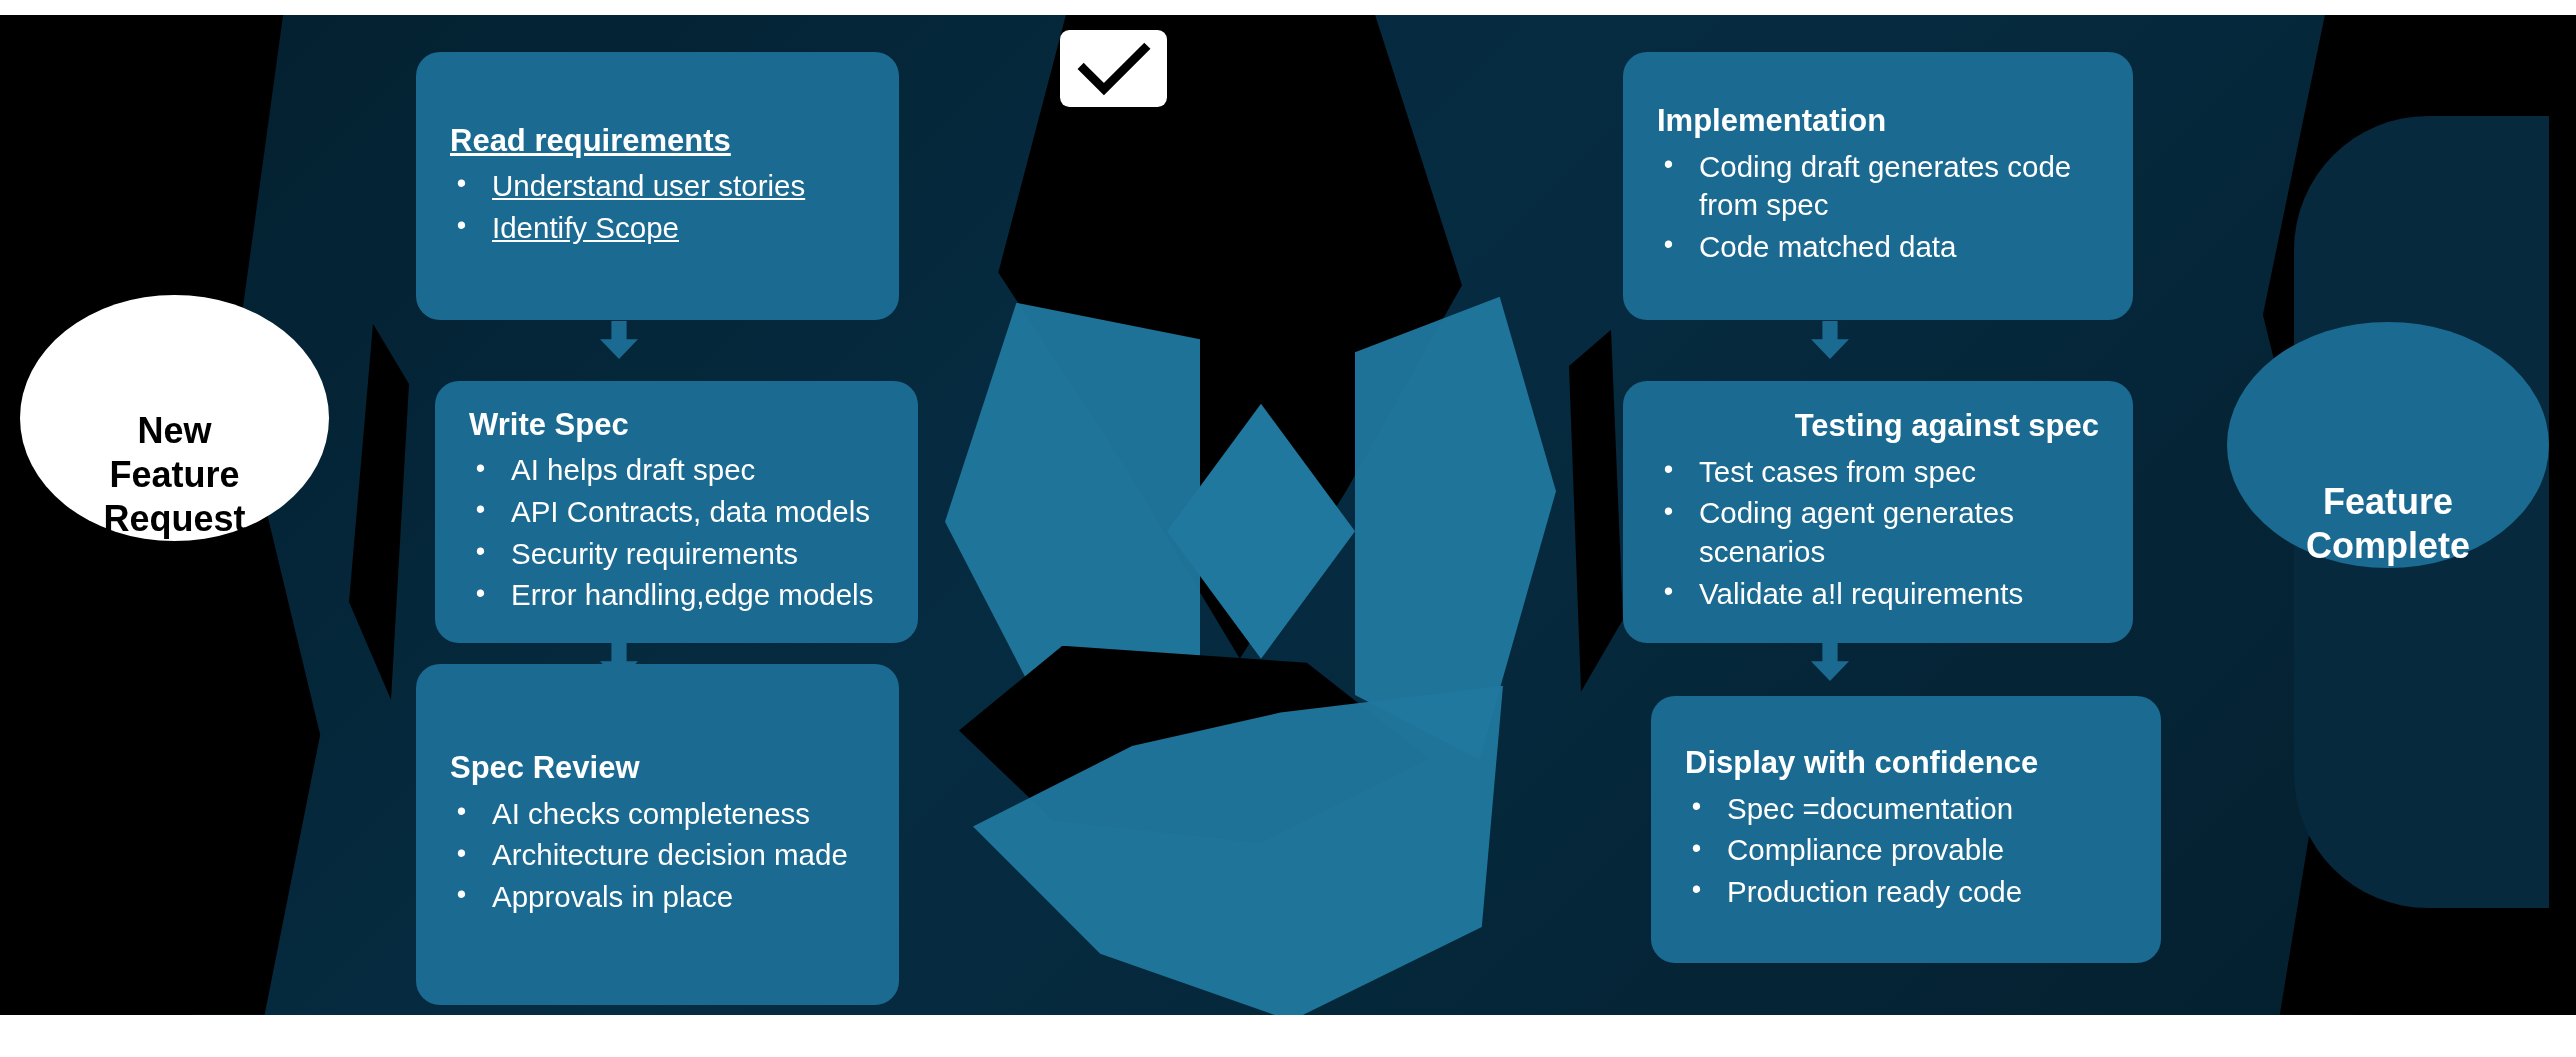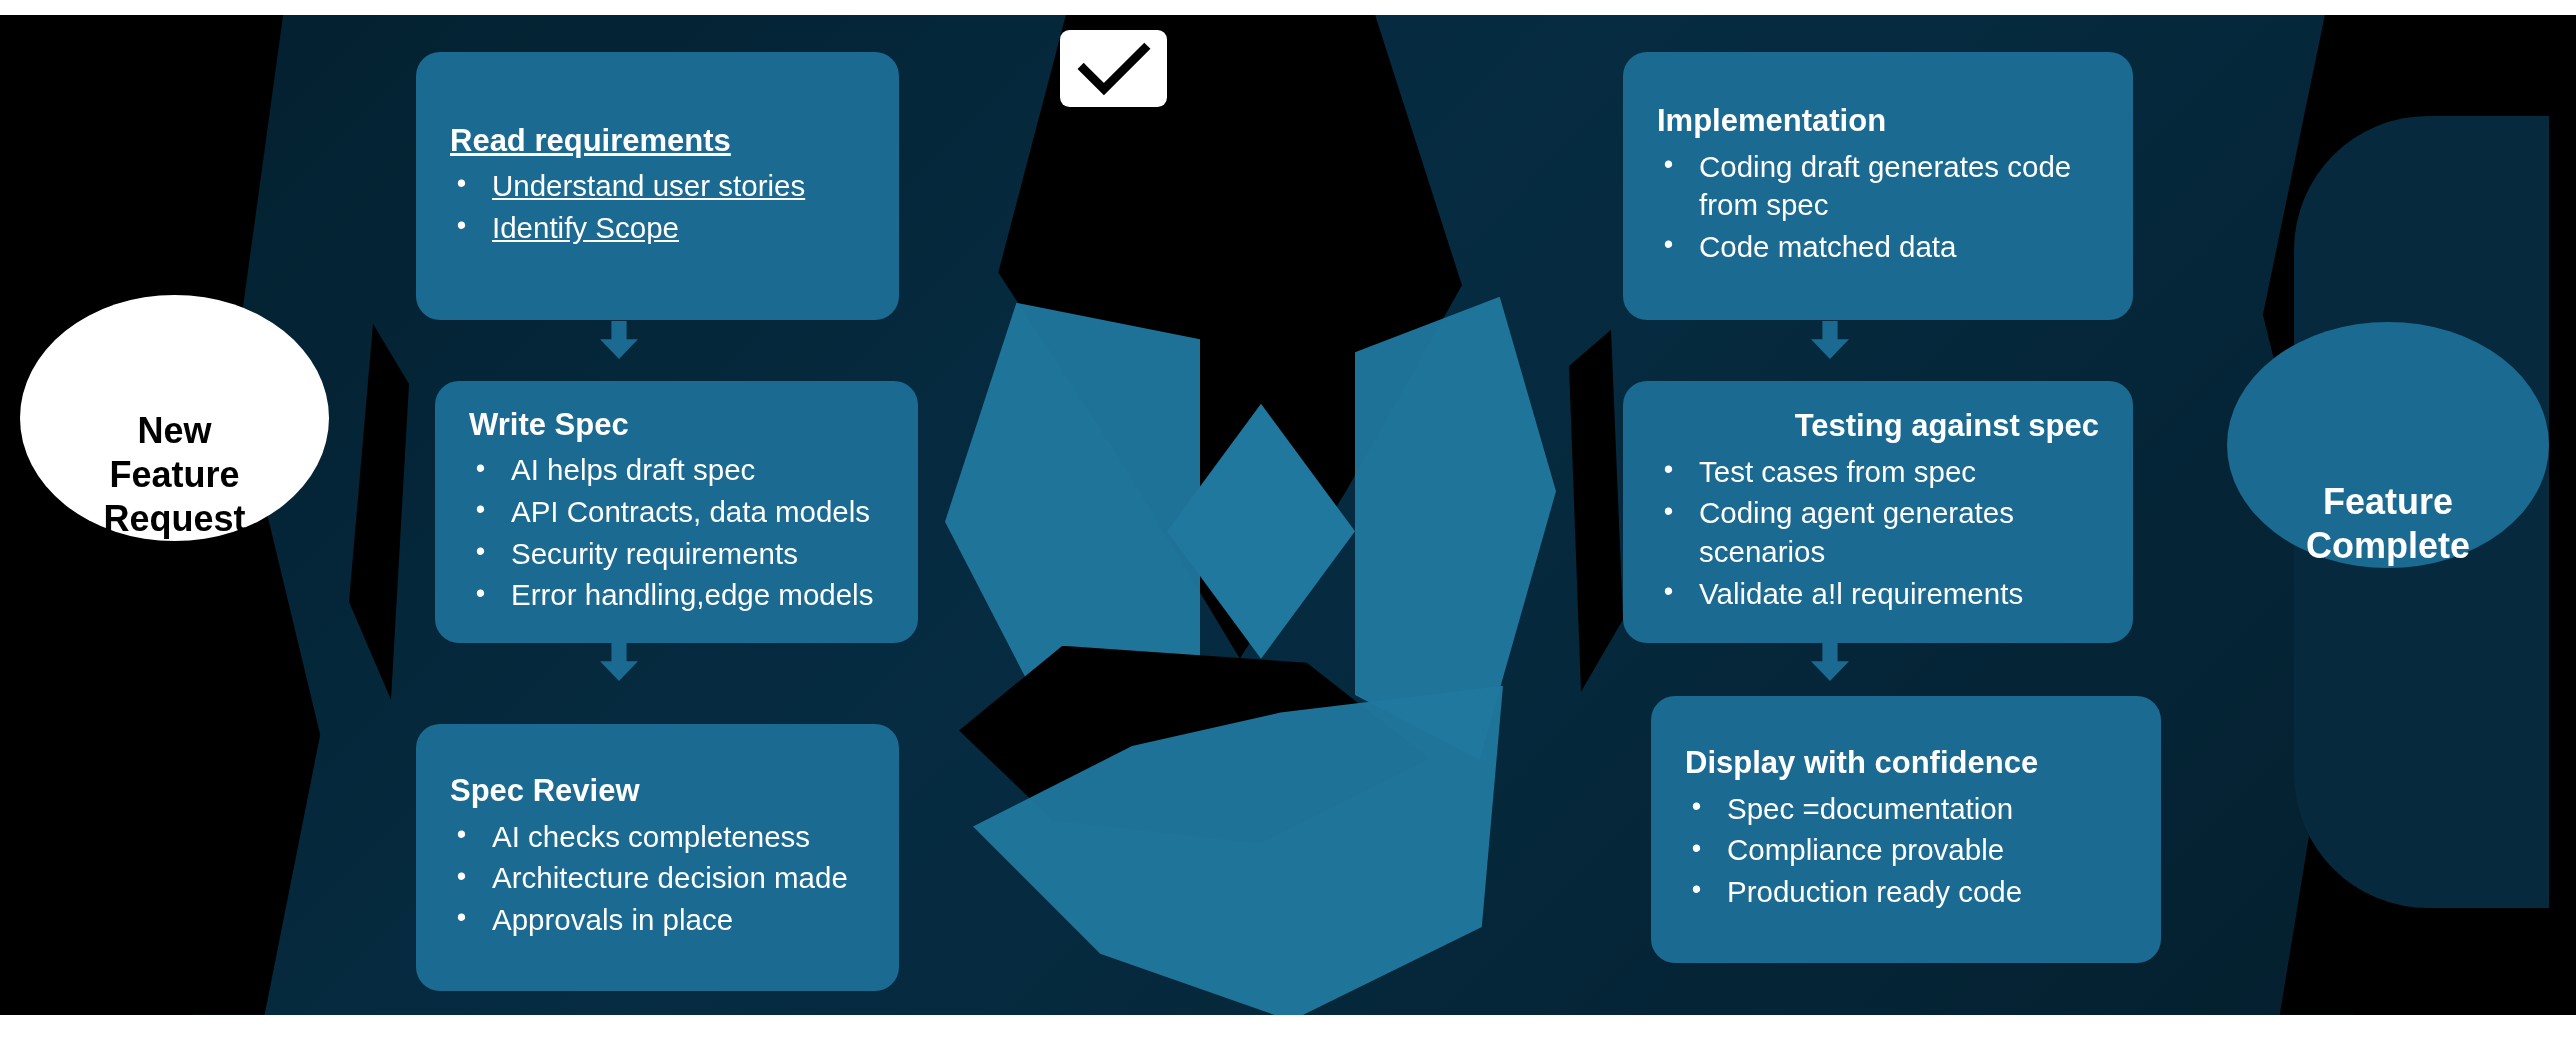--- a/index.html
+++ b/index.html
@@ -200,21 +200,21 @@
     content: "\2022";
     position: absolute;
     left: 6.7px;
     top: -0.7px;
     font-size: 27px;
   }
 
   
   .card-l1 { left: 416px;  top: 52px;   width: 483px; height: 268px; text-decoration: underline; }
   .card-l2 { left: 435px;  top: 381px;  width: 483px; height: 262px; }
-  .card-l3 { left: 416px;  top: 724px; width: 483px; height: 267px; }
+  .card-l3 { left: 416px;  top: 664px; width: 483px; height: 341px; }
   
   .card-r1 { left: 1623px; top: 52px;   width: 510px; height: 268px; }
   .card-r2 { left: 1623px; top: 381px;  width: 510px; height: 262px; align-items: flex-end; }
   .card-r3 { left: 1623px; top: 696px; width: 510px; height: 267px; margin-left: 28px; }
 
   
   .connector {
     position: absolute;
     width: 38px;
     height: 38px;

